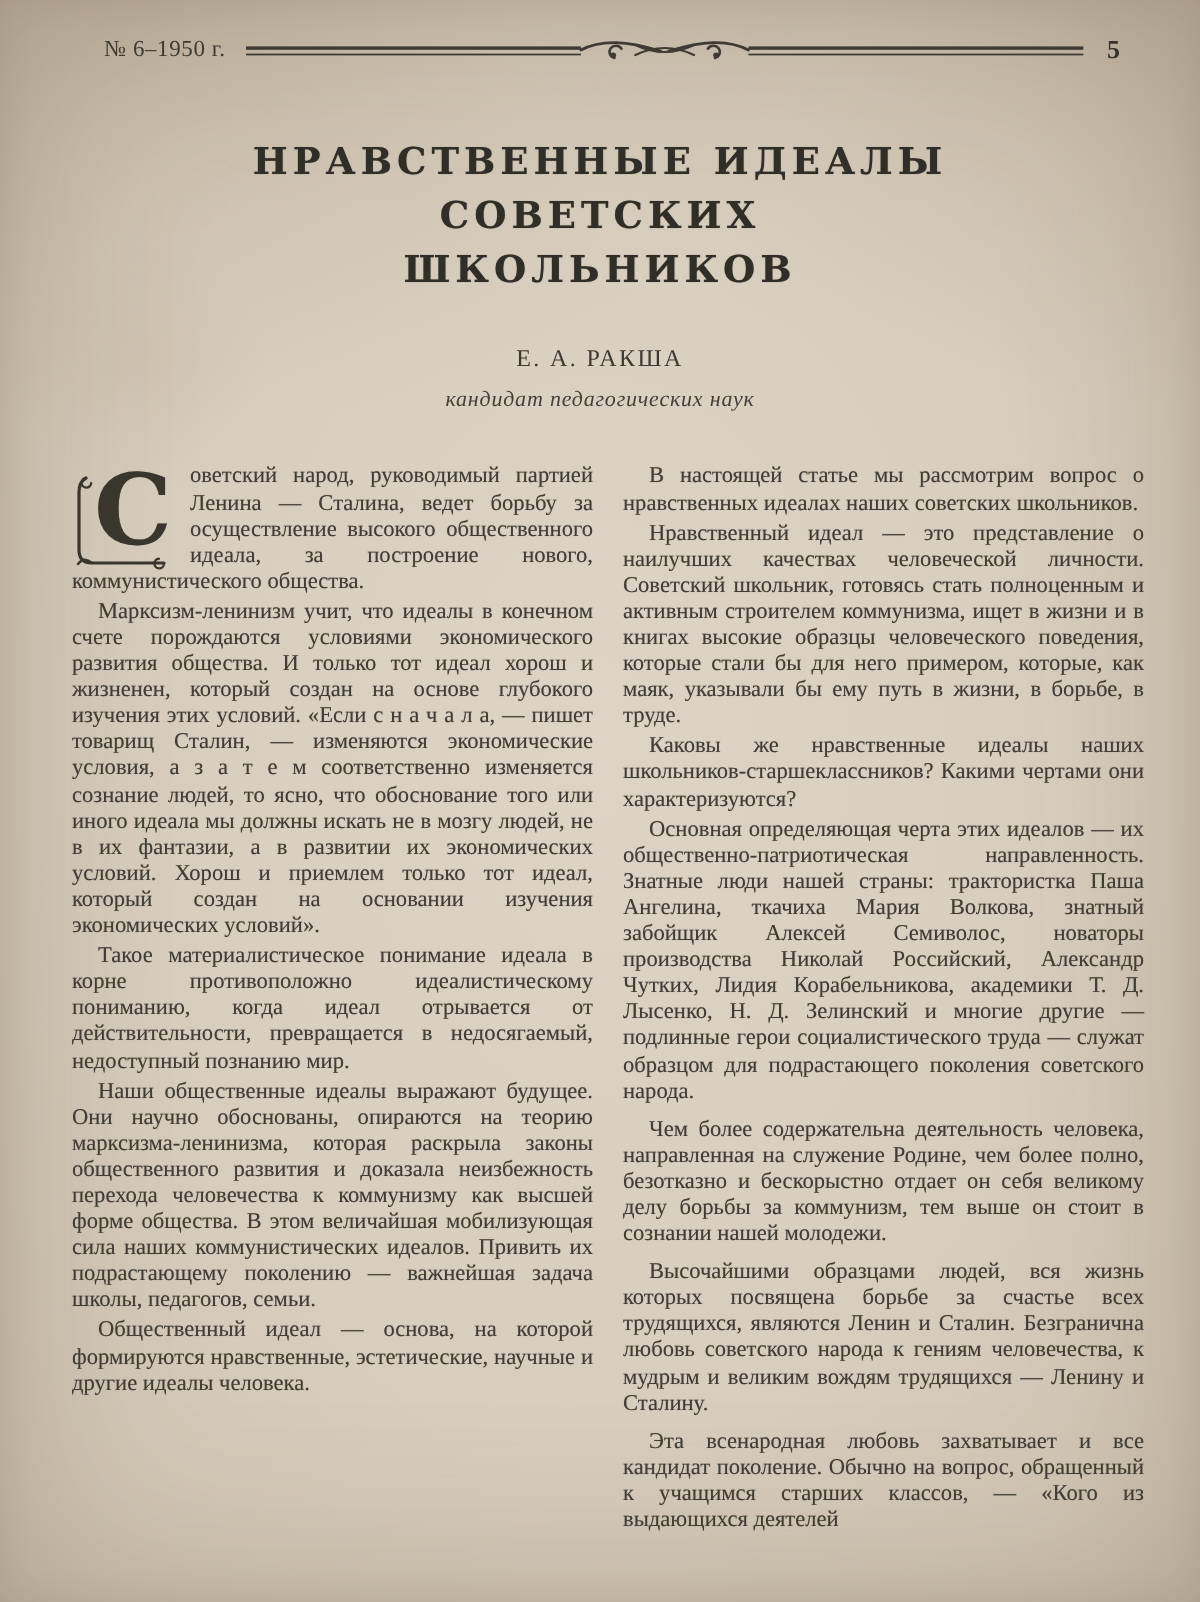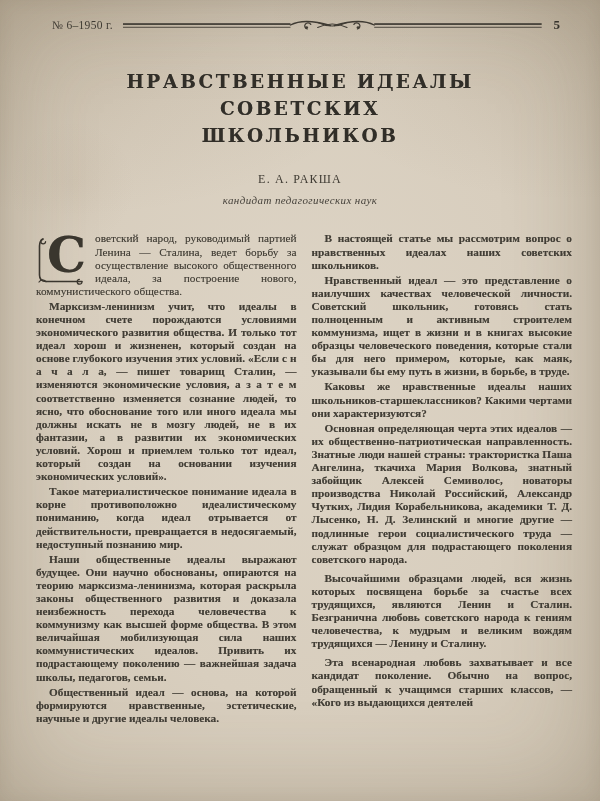--- a/index.html
+++ b/index.html
@@ -52,21 +52,21 @@
     padding:26px 28px 0 36px;
   }
   .col{
     width:261px;box-sizing:border-box;
     font-size:11.3px;line-height:13.1px;
     text-align:justify;
     color:#413d35;
     text-shadow:0 0 .4px rgba(65,61,53,.45);
   }
   .para{margin:0 0 2px 0;}
-  .para.indent{text-indent:13px;font-weight:bold;}
+  .para.indent{text-indent:13px;}
   .para.spaced{margin-top:6px;}
   
   .para.has-dropcap{text-indent:0;}
   .dropcap{
     float:left;position:relative;
     width:52px;height:51px;margin:1px 7px 0 0;
   }
   .dropcap-letter{
     position:absolute;right:2px;top:-3px;
     font-family:"DejaVu Serif","Liberation Serif",serif;
@@ -131,18 +131,19 @@
         <p class="para indent">Марксизм-ленинизм учит, что идеалы в конечном счете порождаются условиями экономического развития общества. И только тот идеал хорош и жизненен, который создан на основе глубокого изучения этих условий. «Если с н а ч а л а, — пишет товарищ Сталин, — изменяются экономические условия, а з а т е м соответственно изменяется сознание людей, то ясно, что обоснование того или иного идеала мы должны искать не в мозгу людей, не в их фантазии, а в развитии их экономических условий. Хорош и приемлем только тот идеал, который создан на основании изучения экономических условий».</p>
         <p class="para indent">Такое материалистическое понимание идеала в корне противоположно идеалистическому пониманию, когда идеал отрывается от действительности, превращается в недосягаемый, недоступный познанию мир.</p>
         <p class="para indent">Наши общественные идеалы выражают будущее. Они научно обоснованы, опираются на теорию марксизма-ленинизма, которая раскрыла законы общественного развития и доказала неизбежность перехода человечества к коммунизму как высшей форме общества. В этом величайшая мобилизующая сила наших коммунистических идеалов. Привить их подрастающему поколению — важнейшая задача школы, педагогов, семьи.</p>
         <p class="para indent">Общественный идеал — основа, на которой формируются нравственные, эстетические, научные и другие идеалы человека.</p>
       </div>
     <div class="col">
         <p class="para indent">В настоящей статье мы рассмотрим вопрос о нравственных идеалах наших советских школьников.</p>
         <p class="para indent">Нравственный идеал — это представление о наилучших качествах человеческой личности. Советский школьник, готовясь стать полноценным и активным строителем коммунизма, ищет в жизни и в книгах высокие образцы человеческого поведения, которые стали бы для него примером, которые, как маяк, указывали бы ему путь в жизни, в борьбе, в труде.</p>
         <p class="para indent">Каковы же нравственные идеалы наших школьников-старшеклассников? Какими чертами они характеризуются?</p>
         <p class="para indent">Основная определяющая черта этих идеалов — их общественно-патриотическая направленность. Знатные люди нашей страны: трактористка Паша Ангелина, ткачиха Мария Волкова, знатный забойщик Алексей Семиволос, новаторы производства Николай Российский, Александр Чутких, Лидия Корабельникова, академики Т. Д. Лысенко, Н. Д. Зелинский и многие другие — подлинные герои социалистического труда — служат образцом для подрастающего поколения советского народа.</p>
+        <p class="para indent spaced">Чем более содержательна деятельность человека, направленная на служение Родине, чем более полно, безотказно и бескорыстно отдает он себя великому делу борьбы за коммунизм, тем выше он стоит в сознании нашей молодежи.</p>
         <p class="para indent spaced">Высочайшими образцами людей, вся жизнь которых посвящена борьбе за счастье всех трудящихся, являются Ленин и Сталин. Безгранична любовь советского народа к гениям человечества, к мудрым и великим вождям трудящихся — Ленину и Сталину.</p>
         <p class="para indent spaced">Эта всенародная любовь захватывает и все кандидат поколение. Обычно на вопрос, обращенный к учащимся старших классов, — «Кого из выдающихся деятелей</p>
       </div>
   </div>
 
 </div>
 
 </body></html>

